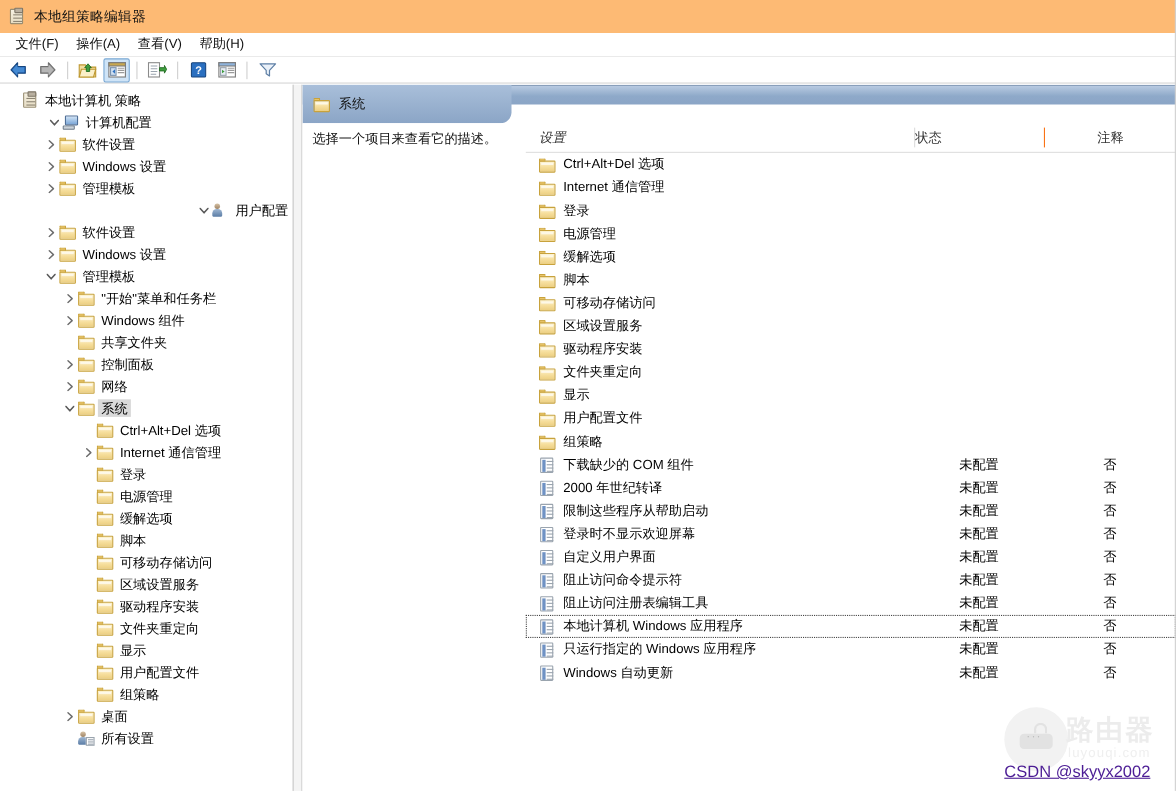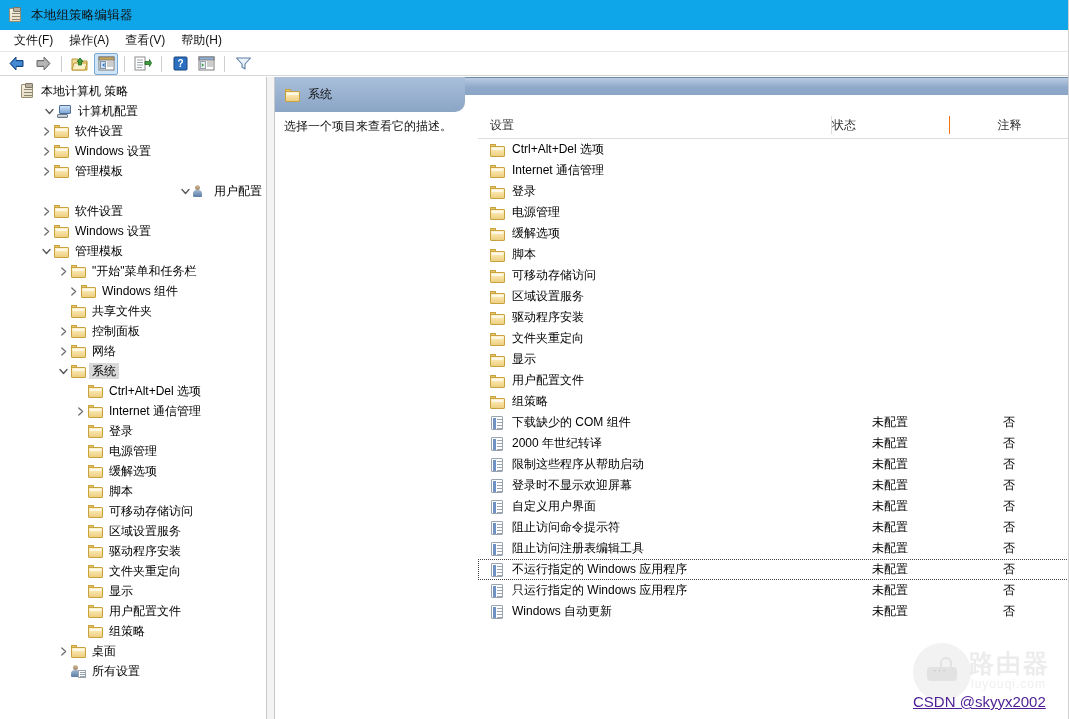--- a/index.html
+++ b/index.html
@@ -13,21 +13,21 @@
     color: #000000;
     -webkit-font-smoothing: antialiased;
   }
   #app { position: relative; width: 1069px; height: 719px; background:#fff; }
 
   
   .titlebar {
     height: 30px;
     display: flex; align-items: center;
     padding-left: 8px;
-    background: #0ea5e9;
+    background: #fdba74;
   }
   .titlebar .app-icon { width: 16px; height: 16px; margin-right: 7px; position: relative; flex: 0 0 auto;}
   .titlebar .title { font-size: 12.5px; color: #111; letter-spacing: .2px; }
 
   
   .menubar {
     height: 22px;
     display: flex; align-items: center;
     padding-left: 6px;
     background: #ffffff;
@@ -106,21 +106,21 @@
     font-size: 12px; color: #111;
     background: #fff;
   }
 
   .list-pane { flex: 1 1 auto; position: relative; background: #fff; }
   .list-header {
     height: 27px; display: flex; align-items: center;
     font-size: 12px; color: #333; background: #fff;
     border-bottom: 1px solid #dedede;
   }
-  .col-setting { flex: 1 1 auto; padding-left: 12px; }
+  .col-setting { flex: 1 1 auto; padding-left: 12px; font-style: italic; }
   .col-state { width: 118px; flex: 0 0 118px; text-align: left; border-left: 1px solid #dcdcdc; height:18px; line-height:18px;}
   .col-comment { width: 120px; flex: 0 0 120px; text-align: center; border-left: 1px solid #f97316; height:18px; line-height:18px;}
 
   .row {
     height: 21px; display: flex; align-items: center;
     font-size: 12px; color: #000;
   }
   .row.focus { outline: 1px dotted #444; outline-offset: -1px; }
   .cell-name { flex: 1 1 auto; display: flex; align-items: center; padding-left: 12px; min-width:0; }
   .cell-name .ricon { width: 16px; height: 16px; flex: 0 0 16px; margin-right: 6px; position: relative; }
@@ -416,21 +416,21 @@
             </svg>
           </div>
           <div class="ticon">
             <div class="folder">
               <div class="tab"></div>
               <div class="body"></div>
             </div>
           </div>
           <div class="tlabel">"开始"菜单和任务栏</div>
         </div>
-        <div class="tnode" style="padding-left: 55px; margin-left: 10px;">
+        <div class="tnode" style="padding-left: 55px;">
           <div class="twist">
             <svg width="9" height="9" viewBox="0 0 9 9">
               <path d="M2.8 1 L6.6 4.5 L2.8 8" fill="none" stroke="#6d6d6d" stroke-width="1.3" stroke-linecap="round" stroke-linejoin="round"></path>
             </svg>
           </div>
           <div class="ticon">
             <div class="folder">
               <div class="tab"></div>
               <div class="body"></div>
             </div>
@@ -913,21 +913,21 @@
                   <span class="txt">阻止访问注册表编辑工具</span>
                 </div>
                 <div class="cell-state">未配置</div>
                 <div class="cell-comment">否</div>
               </div>
               <div class="row focus">
                 <div class="cell-name">
                   <div class="ricon">
                     <div class="docicon"></div>
                   </div>
-                  <span class="txt">不运行指定的 Windows 应用程序</span>
+                  <span class="txt">本地计算机 Windows 应用程序</span>
                 </div>
                 <div class="cell-state">未配置</div>
                 <div class="cell-comment">否</div>
               </div>
               <div class="row">
                 <div class="cell-name">
                   <div class="ricon">
                     <div class="docicon"></div>
                   </div>
                   <span class="txt">只运行指定的 Windows 应用程序</span>

